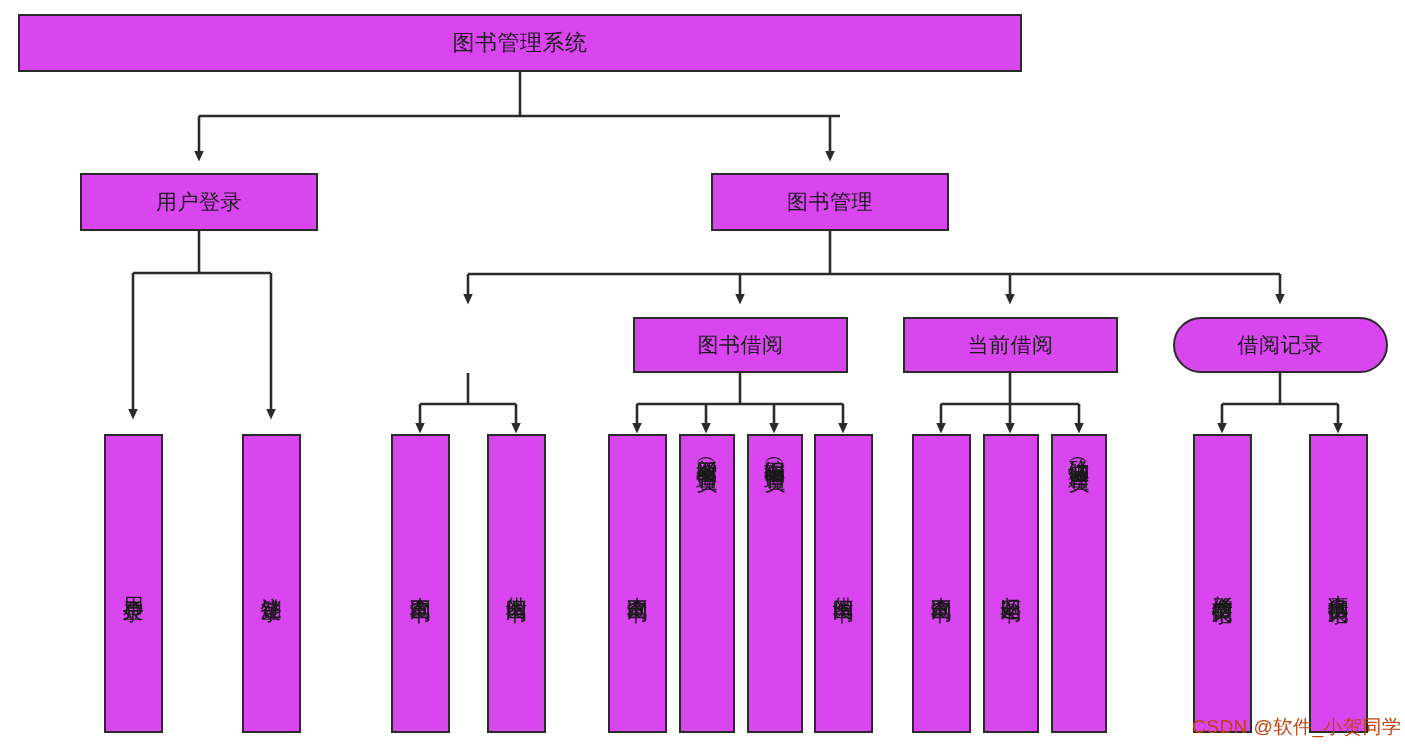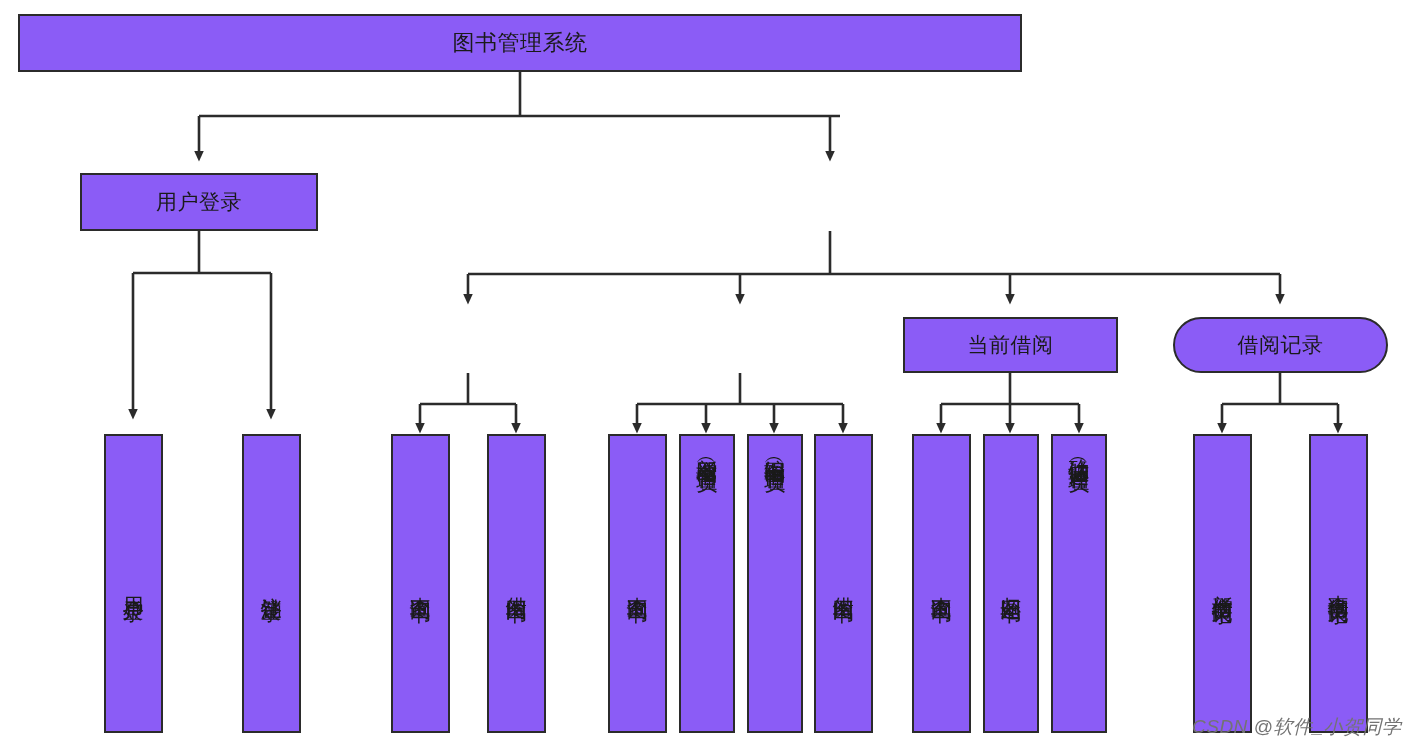--- a/index.html
+++ b/index.html
@@ -22,21 +22,21 @@
     position: absolute;
     left: 0;
     top: 0;
     width: 1405px;
     height: 747px;
     pointer-events: none;
   }
   .node {
     position: absolute;
     box-sizing: border-box;
-    background: #8b5cf6;
+    background: #d946ef;
     border: 2px solid #2b2b2b;
     display: flex;
     align-items: center;
     justify-content: center;
     color: #1a1a1a;
     z-index: 3;
   }
   .node .lbl {
     display: block;
     text-align: center;
@@ -65,25 +65,24 @@
     white-space: nowrap;
   }
   
   .node.v.mid {
     align-items: center;
     padding-top: 0;
   }
   .watermark {
     position: absolute;
     font-size: 19px;
-    color: #737373;
+    color: #c2410c;
     white-space: nowrap;
     z-index: 5;
     letter-spacing: 0.5px;
-    font-style: italic;
   }
 </style>
 </head>
 <body>
 
 <div id="canvas">
 
   <svg id="wires" viewBox="0 0 1405 747" xmlns="http://www.w3.org/2000/svg">
     <defs>
       <marker id="arrow" markerWidth="12" markerHeight="12" refX="1.5" refY="5" orient="auto" markerUnits="userSpaceOnUse">
@@ -134,21 +133,27 @@
     </g>
   </svg>
 
   <div class="node h root" style="left:18px; top:14px; width:1004px; height:58px;">
     <span class="lbl">图书管理系统</span>
   </div>
 
   <div class="node h" style="left:80px; top:173px; width:238px; height:58px;">
     <span class="lbl">用户登录</span>
   </div>
-
+  <div class="node h" style="left:711px; top:173px; width:238px; height:58px;">
+    <span class="lbl">图书管理</span>
+  </div>
+
+  <div class="node h" style="left:633px; top:317px; width:215px; height:56px;">
+    <span class="lbl">图书借阅</span>
+  </div>
   <div class="node h" style="left:903px; top:317px; width:215px; height:56px;">
     <span class="lbl">当前借阅</span>
   </div>
   <div class="node h" style="left:1173px; top:317px; width:215px; height:56px;border-radius:28px;">
     <span class="lbl">借阅记录</span>
   </div>
 
   <div class="node v mid" style="left:104px; top:434px; width:59px; height:299px;">
     <span class="lbl">用户登录</span>
   </div>

